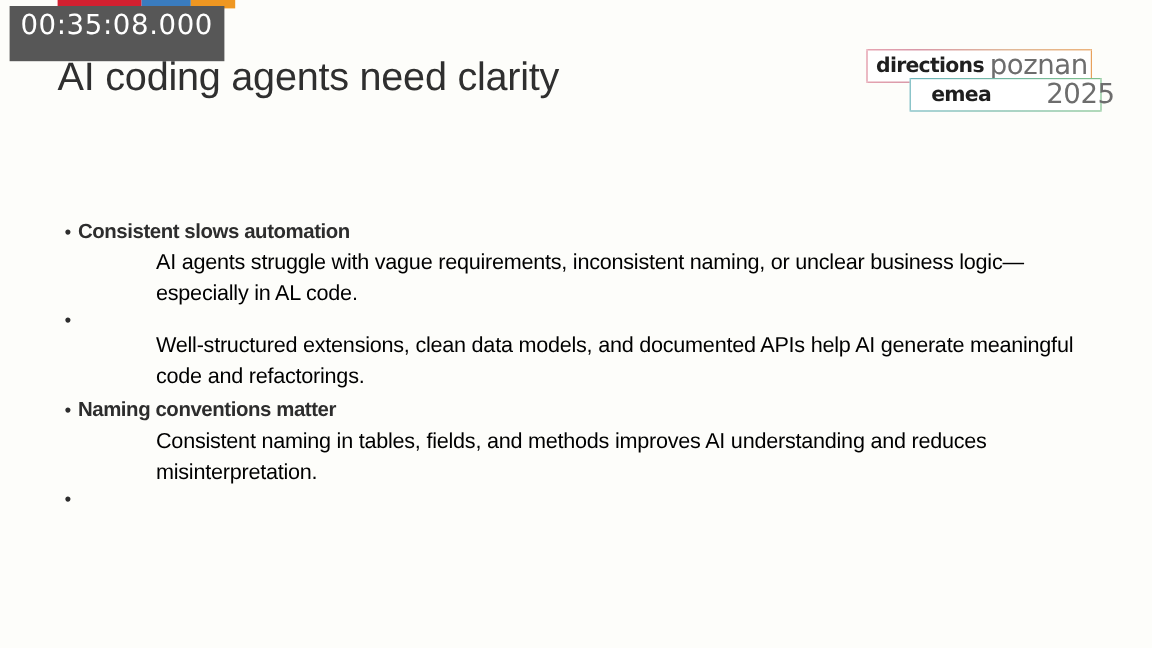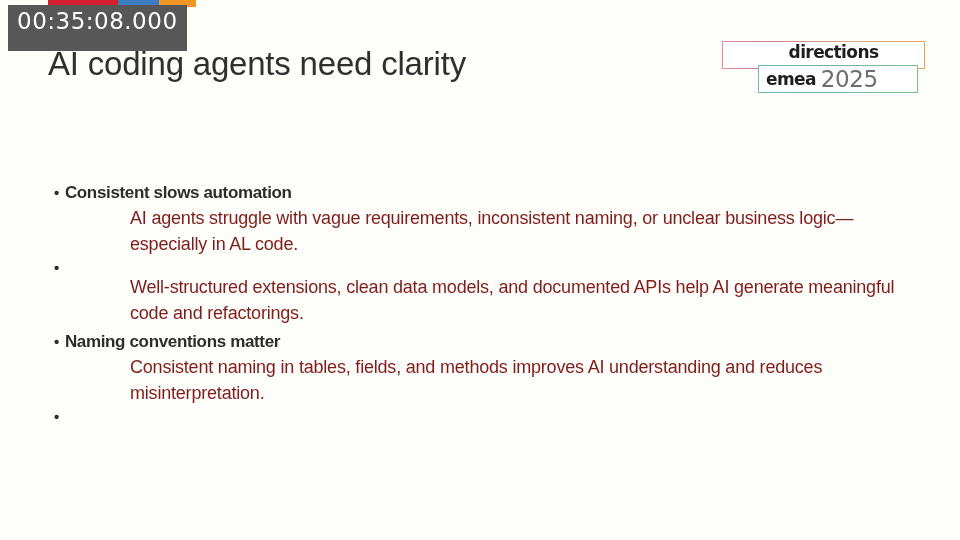--- a/index.html
+++ b/index.html
@@ -91,35 +91,35 @@
     position: absolute;
     background: #ffffff;
     box-sizing: border-box;
     display: flex;
     align-items: center;
     white-space: nowrap;
   }
   #event-logo .logo-row-top {
     top: 0;
     left: 0;
-    width: 203px;
+    width: 188px;
     height: 28px;
     border: 1.6px solid transparent;
     border-image: linear-gradient(100deg, #e08e9e 0%, #cf7f93 22%, #d9a77f 62%, #e8a05a 100%) 1;
-    padding-left: 20px;
-    flex-direction: column;
+    padding-left: 7px;
   }
   #event-logo .logo-row-bottom {
     top: 24px;
     left: 36px;
     width: 160px;
     height: 28px;
     border: 1.6px solid transparent;
     border-image: linear-gradient(95deg, #6fb6bd 0%, #72b6a4 45%, #7ec08c 100%) 1;
-    padding-left: 7px;
+    padding-left: 17px;
+    gap: 41px;
   }
   #event-logo .logo-strong {
     font-family: "DejaVu Sans", sans-serif;
     font-weight: bold;
     font-size: 17px;
     color: #1f1f1f;
     letter-spacing: -0.6px;
   }
   #event-logo .logo-light {
     font-family: "DejaVu Sans", sans-serif;
@@ -150,21 +150,21 @@
   .bullet-marker {
     font-size: 15px;
     color: #2d2d2d;
     margin-right: 6px;
     line-height: 1;
   }
   .bullet-body {
     margin: 0 0 0 76px;
     font-size: 18px;
     font-weight: 400;
-    color: #7f1d1d;
+    color: #000000;
     line-height: 1.44;
     letter-spacing: -0.2px;
     max-width: 790px;
   }
 </style>
 </head>
 <body>
 
 <div id="slide" style="background: rgb(253, 253, 250);">
 

